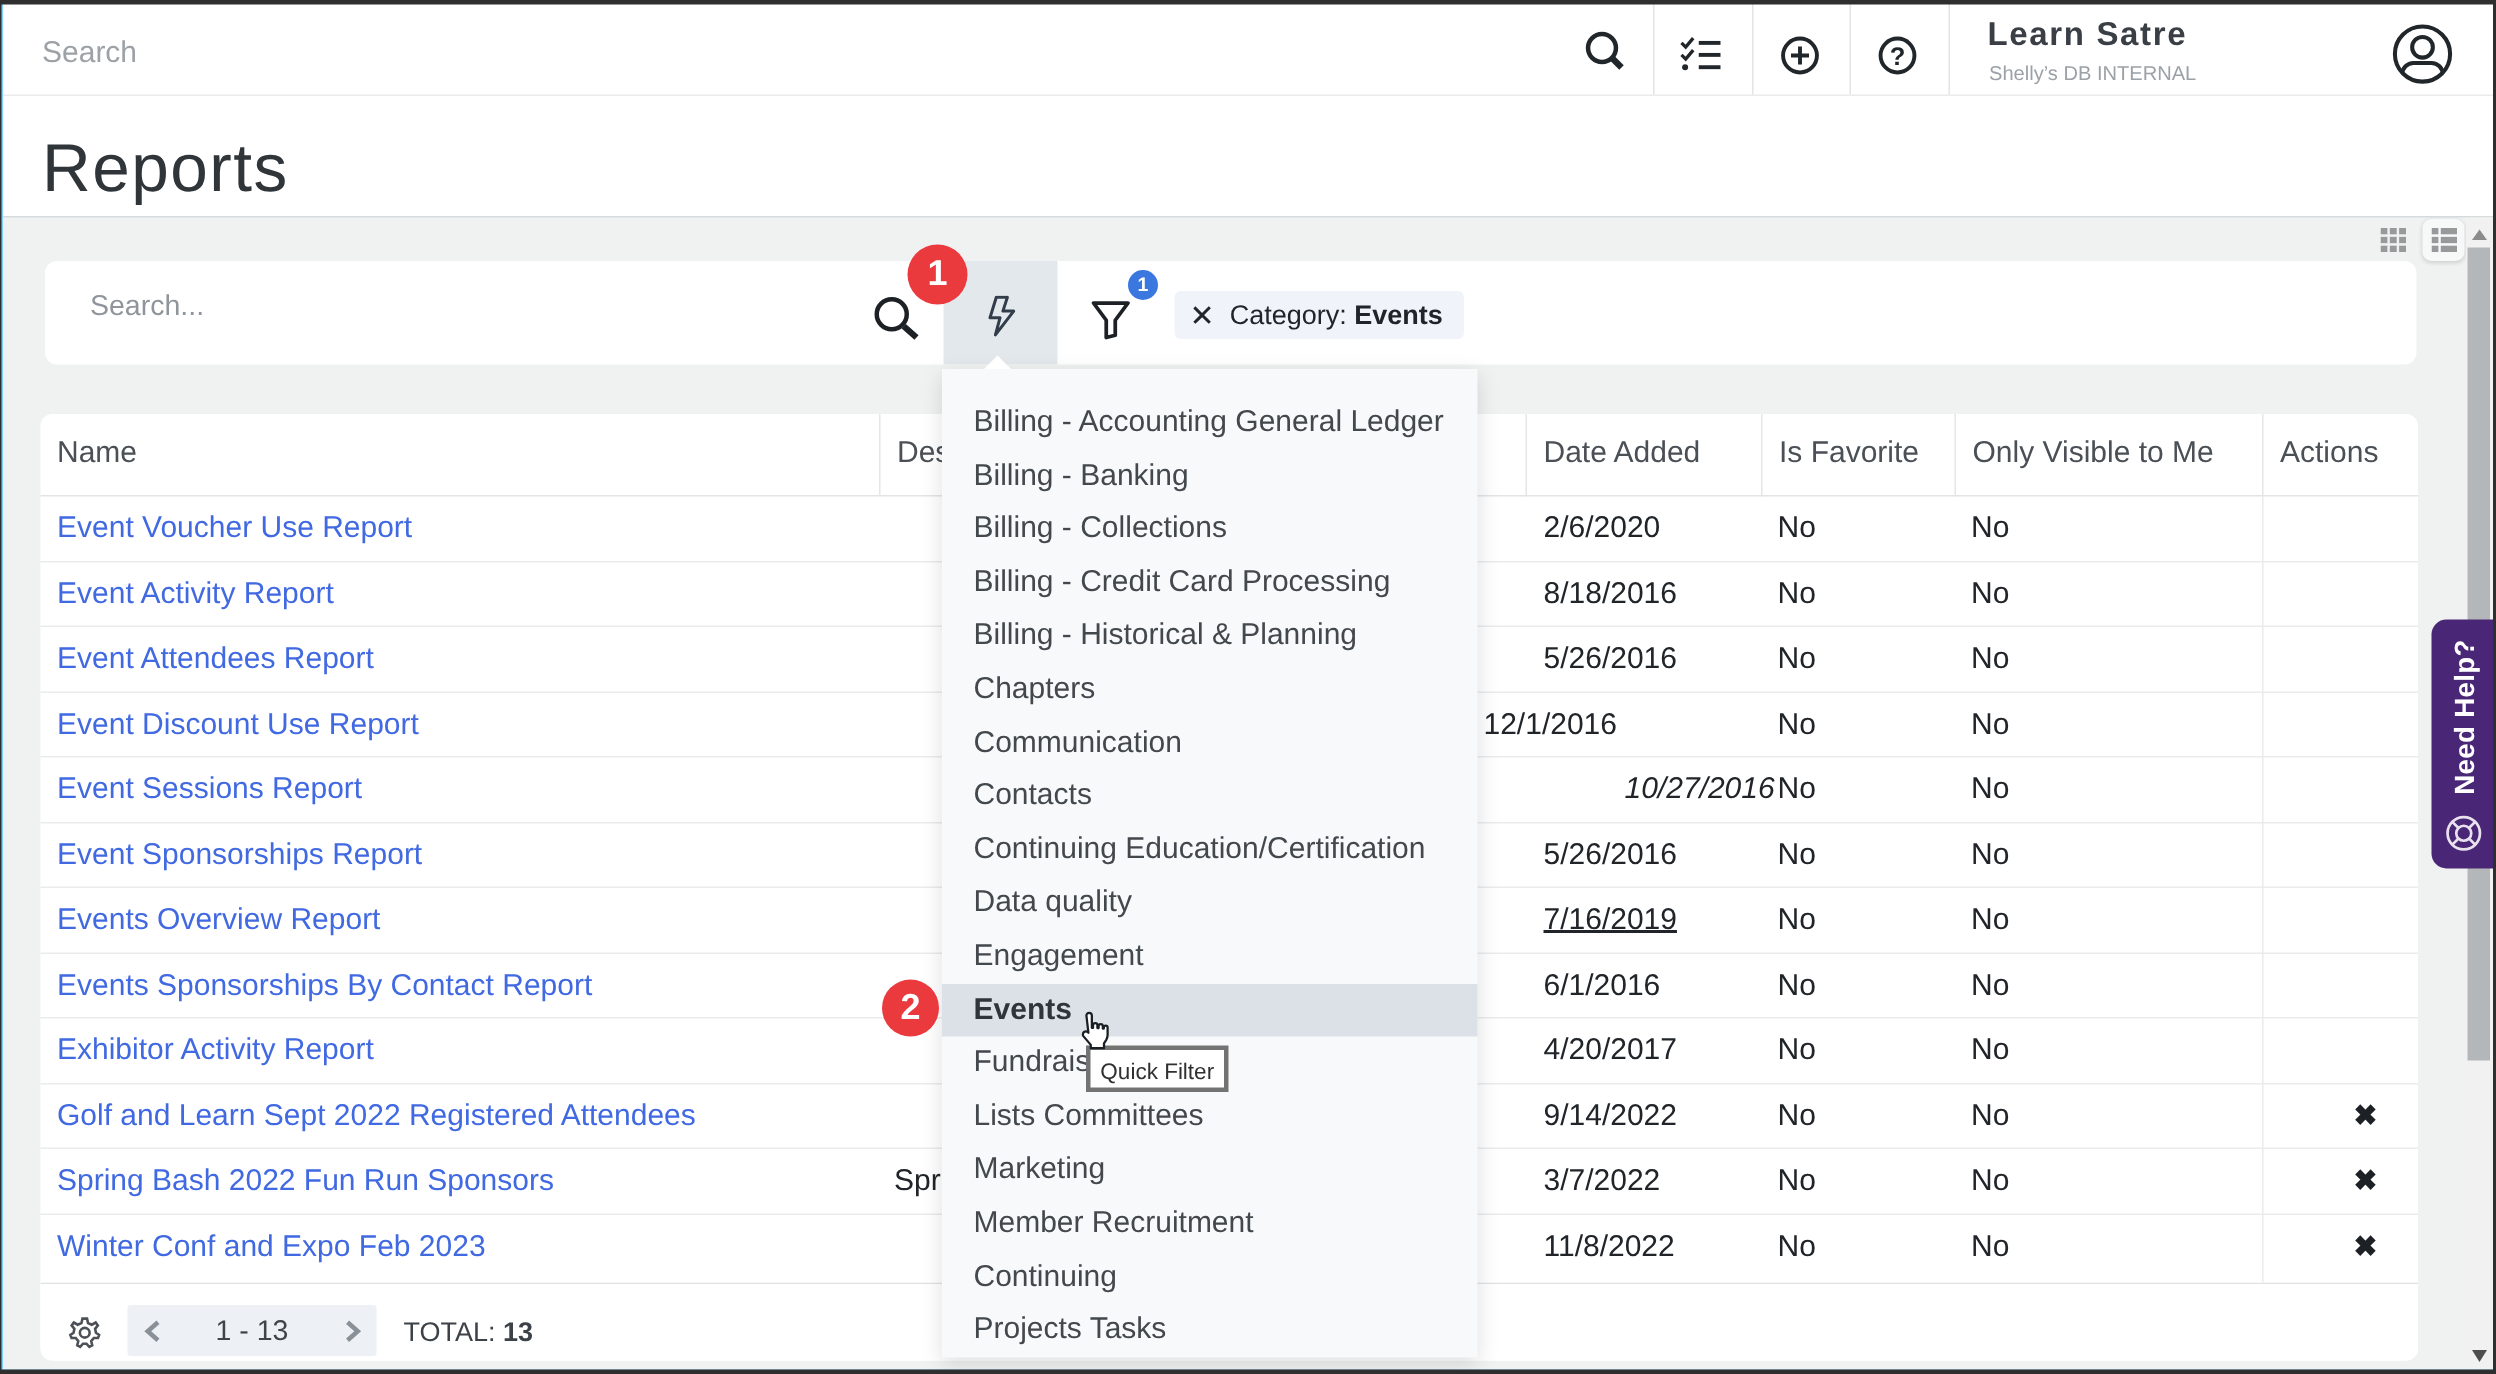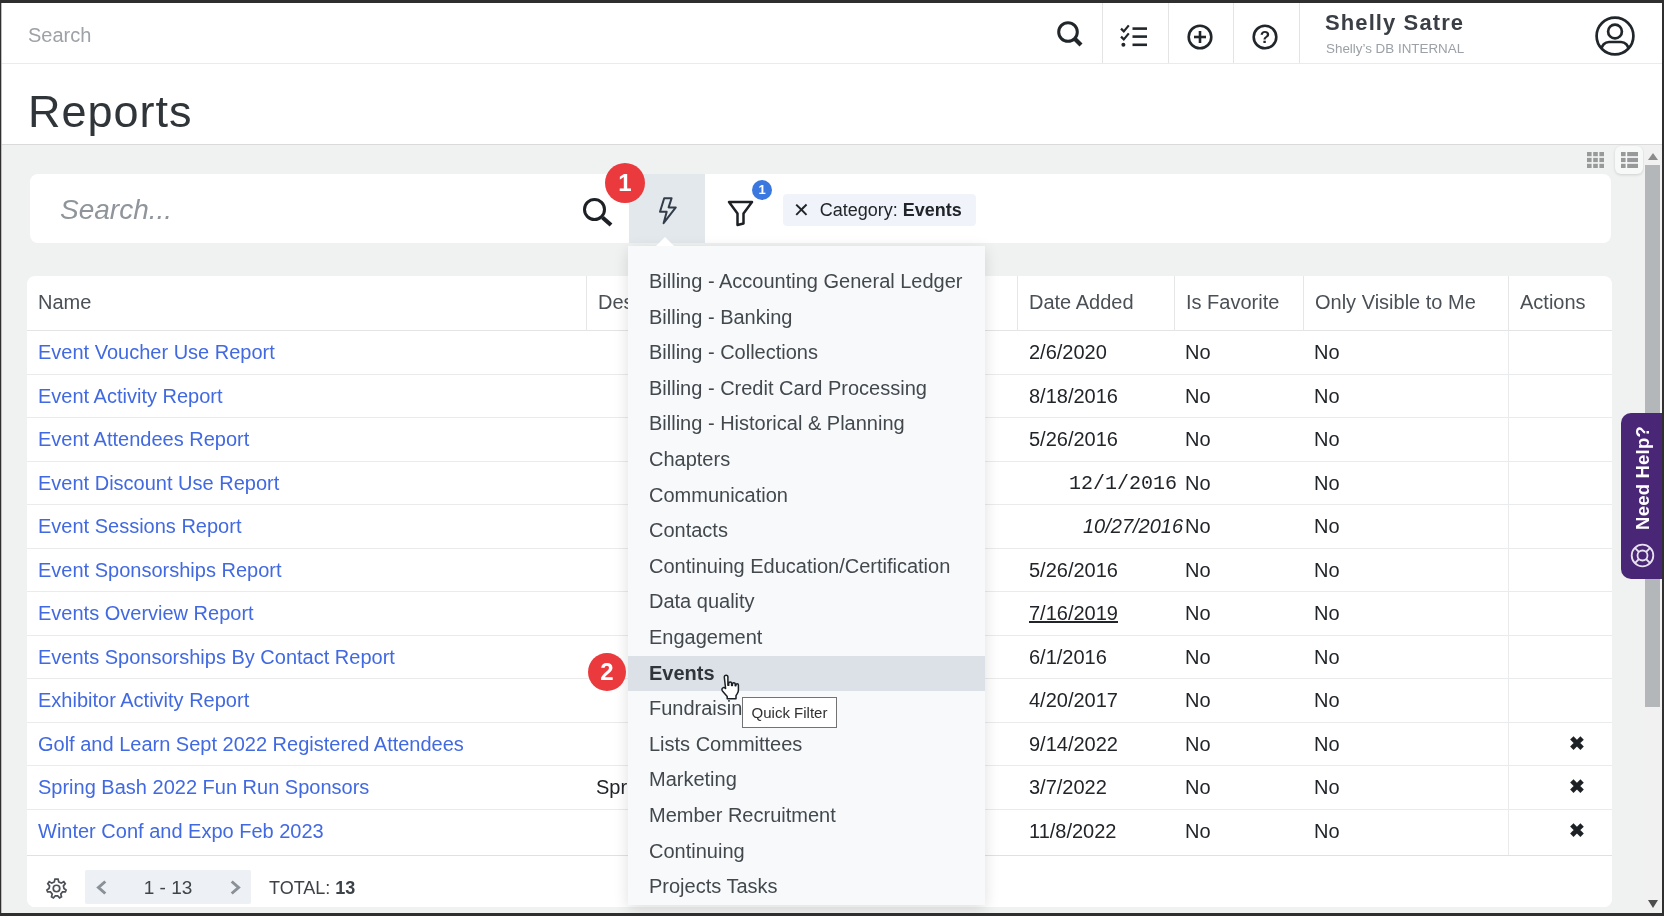--- a/index.html
+++ b/index.html
@@ -16,21 +16,21 @@
 
   
   .pagehead{position:absolute;left:2px;top:64px;width:1660px;height:81px;background:#fff;border-bottom:1px solid #dadada;box-sizing:border-box;}
   .pagehead h1{margin:0;position:absolute;left:26px;top:22px;font-size:45px;font-weight:400;color:#30353a;letter-spacing:1px;}
 
   
   .gray{position:absolute;left:2px;top:145px;width:1660px;height:768px;background:#f0f1f1;}
 
   
   .toolbar{position:absolute;left:30px;top:174px;width:1581px;height:69px;background:#fff;border-radius:8px;box-sizing:border-box;}
-  .t-search{position:absolute;left:30px;top:20px;font-size:28px;color:#8f959a;font-style:italic;}
+  .t-search{position:absolute;left:30px;top:20px;font-size:19px;color:#8f959a;}
   .lightbtn{position:absolute;left:599px;top:0;width:76px;height:69px;background:#e3e8ec;}
   .caret{position:absolute;left:626px;top:63px;width:0;height:0;border-left:9.5px solid transparent;border-right:9.5px solid transparent;border-bottom:9px solid #ffffff;z-index:55;}
   .chip{position:absolute;left:753px;top:20px;height:32px;background:#f0f4fa;border-radius:4px;display:flex;align-items:center;padding:0 14px 0 10px;font-size:18px;color:#212529;}
   .chip b{margin-left:5px;}
 
   .badge{border-radius:50%;background:#ea3a3e;color:#fff;font-weight:bold;text-align:center;z-index:60;}
   .badge1{position:absolute;left:605px;top:163px;width:40px;height:40px;line-height:40px;font-size:24px;}
   .badge2{position:absolute;left:588px;top:653px;width:38px;height:38px;line-height:38px;font-size:24px;}
   .bluebadge{position:absolute;left:752px;top:180px;width:20px;height:20px;border-radius:50%;background:#3a78e0;color:#fff;font-size:13px;font-weight:bold;text-align:center;line-height:20px;z-index:20;}
 
@@ -46,21 +46,21 @@
   
   .pager{position:absolute;left:0;top:578.5px;width:1585px;height:52.5px;border-top:1px solid #dfe1e3;box-sizing:border-box;border-radius:0 0 8px 8px;background:#fff;}
   .pill{position:absolute;left:58px;top:14px;width:166px;height:34px;background:#edf0f4;border-radius:2px;}
   .pill .num{position:absolute;left:0;width:166px;text-align:center;top:7px;font-size:19px;color:#3f444a;}
   .total{position:absolute;left:242px;top:22px;font-size:18px;color:#3c4247;}
 
   
   .dropdown{position:absolute;left:628px;top:246px;width:357px;height:659px;background:#f7f9fb;box-shadow:0 4px 14px rgba(0,0,0,0.13);z-index:50;padding-top:18px;box-sizing:border-box;}
   .dd-item{height:35.6px;line-height:35.6px;padding-left:21px;font-size:20px;color:#43484d;white-space:nowrap;}
   .dd-sel{background:#dce1e7;font-weight:bold;color:#2f353a;}
-  .tooltip{position:absolute;left:742px;top:697px;width:95px;height:31px;background:#fff;border:1px solid #737373;box-sizing:border-box;z-index:70;font-size:15px;color:#303030;text-align:center;line-height:29px;}
+  .tooltip{position:absolute;left:724px;top:697px;width:95px;height:31px;background:#fff;border:3px solid #737373;box-sizing:border-box;z-index:70;font-size:15px;color:#303030;text-align:center;line-height:29px;}
 
   
   .needhelp{position:absolute;left:1621px;top:413px;width:43px;height:166px;background:#4a2676;border-radius:10px 0 0 10px;z-index:150;}
   .nh-text{position:absolute;left:-58px;top:54px;width:160px;transform:rotate(-90deg);transform-origin:center;color:#fff;font-weight:bold;font-size:18.5px;text-align:center;letter-spacing:0.2px;}
 
   .xmark{position:absolute;left:1542px;top:9px;font-size:19px;color:#1d2125;font-weight:bold;}
   svg{display:block;}
 
   
   .sb{position:absolute;left:1644px;top:145px;width:18px;height:765px;background:#f1f1f1;z-index:100;}
@@ -92,21 +92,21 @@
         <circle cx="13" cy="13" r="11.3"></circle>
         <line x1="13" y1="7" x2="13" y2="19"></line>
         <line x1="7" y1="13" x2="19" y2="13"></line>
       </svg>
     <div class="tb-divider" style="left:1231px;"></div>
     <svg style="position:absolute;left:1250px;top:22px;" width="26" height="26" viewBox="0 0 26 26" fill="none" stroke="#21262b" stroke-width="2.6">
         <circle cx="13" cy="13" r="11.3"></circle>
         <text x="13" y="19" text-anchor="middle" font-family="Liberation Sans, sans-serif" font-size="17" font-weight="bold" fill="#21262b" stroke="none">?</text>
       </svg>
     <div class="tb-divider" style="left:1297px;"></div>
-    <span class="uname">Shelly Satre</span>
+    <span class="uname">Learn Satre</span>
     <span class="usub">Shelly’s DB INTERNAL</span>
     <svg style="position:absolute;left:1592px;top:13px;" width="42" height="42" viewBox="0 0 42 42" fill="none" stroke="#21262b" stroke-width="2.7">
       <defs>
           <clipPath id="avclip">
             <circle cx="21" cy="21" r="18.4"></circle>
           </clipPath>
         </defs>
       <circle cx="21" cy="21" r="18.4"></circle>
       <circle cx="21" cy="16.5" r="6.9"></circle>
       <g clip-path="url(#avclip)">
@@ -188,21 +188,21 @@
         <span class="cell" style="left:1287px;">No</span>
       </div>
     <div class="row" style="top:142px;">
         <a>Event Attendees Report</a>
         <span class="cell" style="left:1002px;">5/26/2016</span>
         <span class="cell" style="left:1158px;">No</span>
         <span class="cell" style="left:1287px;">No</span>
       </div>
     <div class="row" style="top:185.5px;">
         <a>Event Discount Use Report</a>
-        <span class="cell" style="left:1042px;font-family:Liberation Mono, monospace;">12/1/2016</span>
+        <span class="cell" style="left:962px;">12/1/2016</span>
         <span class="cell" style="left:1158px;">No</span>
         <span class="cell" style="left:1287px;">No</span>
       </div>
     <div class="row" style="top:229px;">
         <a>Event Sessions Report</a>
         <span class="cell" style="left:1056px;font-style:italic;">10/27/2016</span>
         <span class="cell" style="left:1158px;">No</span>
         <span class="cell" style="left:1287px;">No</span>
       </div>
     <div class="row" style="top:272.5px;">

